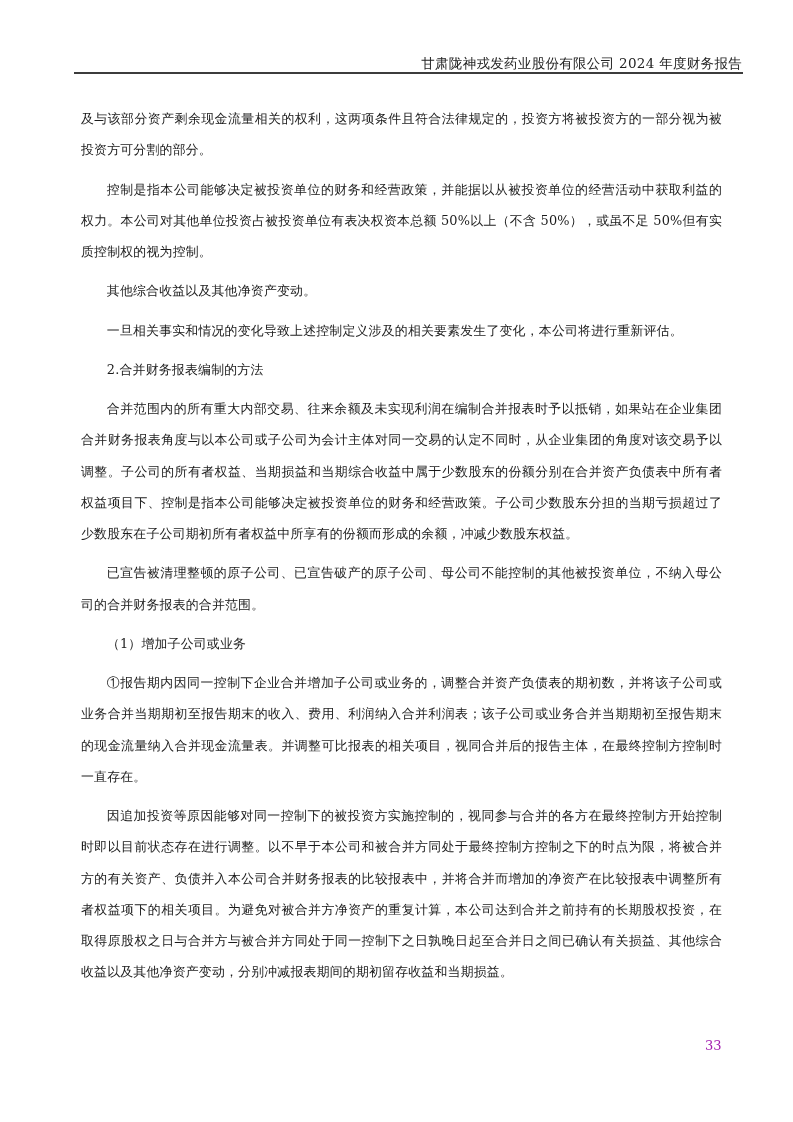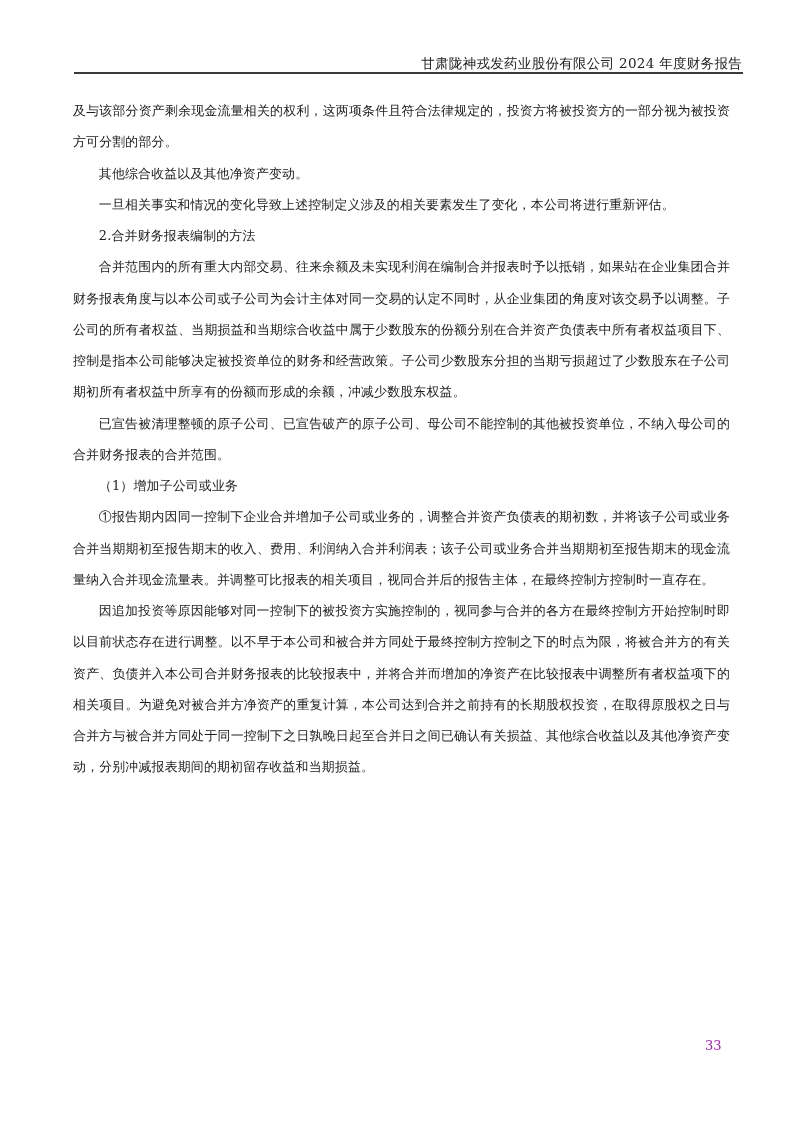--- a/index.html
+++ b/index.html
@@ -38,21 +38,21 @@
     position: absolute;
     top: 95px;
     left: 73px;
     width: 657px;
     font-size: 12.9px;
     line-height: 31.25px;
     text-align: justify;
     letter-spacing: 0.2px;
   }
   .doc-body p {
-    margin: 0;
+    margin: 8px;
     padding: 0;
     text-indent: 2em;
   }
   .doc-body p.no-indent {
     text-indent: 0;
   }
   .page-number {
     position: absolute;
     top: 1038px;
     left: 705px;
@@ -65,20 +65,21 @@
 
 <div class="page">
 
   <header>
     <div class="header-title">甘肃陇神戎发药业股份有限公司 2024 年度财务报告</div>
     <div class="header-rule"></div>
   </header>
 
   <main class="doc-body" id="doc-body">
       <p class="no-indent">及与该部分资产剩余现金流量相关的权利，这两项条件且符合法律规定的，投资方将被投资方的一部分视为被投资方可分割的部分。</p>
+      <p>控制是指本公司能够决定被投资单位的财务和经营政策，并能据以从被投资单位的经营活动中获取利益的权力。本公司对其他单位投资占被投资单位有表决权资本总额 50%以上（不含 50%），或虽不足 50%但有实质控制权的视为控制。</p>
       <p>其他综合收益以及其他净资产变动。</p>
       <p>一旦相关事实和情况的变化导致上述控制定义涉及的相关要素发生了变化，本公司将进行重新评估。</p>
       <p>2.合并财务报表编制的方法</p>
       <p>合并范围内的所有重大内部交易、往来余额及未实现利润在编制合并报表时予以抵销，如果站在企业集团合并财务报表角度与以本公司或子公司为会计主体对同一交易的认定不同时，从企业集团的角度对该交易予以调整。子公司的所有者权益、当期损益和当期综合收益中属于少数股东的份额分别在合并资产负债表中所有者权益项目下、控制是指本公司能够决定被投资单位的财务和经营政策。子公司少数股东分担的当期亏损超过了少数股东在子公司期初所有者权益中所享有的份额而形成的余额，冲减少数股东权益。</p>
       <p>已宣告被清理整顿的原子公司、已宣告破产的原子公司、母公司不能控制的其他被投资单位，不纳入母公司的合并财务报表的合并范围。</p>
       <p>（1）增加子公司或业务</p>
       <p>①报告期内因同一控制下企业合并增加子公司或业务的，调整合并资产负债表的期初数，并将该子公司或业务合并当期期初至报告期末的收入、费用、利润纳入合并利润表；该子公司或业务合并当期期初至报告期末的现金流量纳入合并现金流量表。并调整可比报表的相关项目，视同合并后的报告主体，在最终控制方控制时一直存在。</p>
       <p>因追加投资等原因能够对同一控制下的被投资方实施控制的，视同参与合并的各方在最终控制方开始控制时即以目前状态存在进行调整。以不早于本公司和被合并方同处于最终控制方控制之下的时点为限，将被合并方的有关资产、负债并入本公司合并财务报表的比较报表中，并将合并而增加的净资产在比较报表中调整所有者权益项下的相关项目。为避免对被合并方净资产的重复计算，本公司达到合并之前持有的长期股权投资，在取得原股权之日与合并方与被合并方同处于同一控制下之日孰晚日起至合并日之间已确认有关损益、其他综合收益以及其他净资产变动，分别冲减报表期间的期初留存收益和当期损益。</p>
     </main>
 

